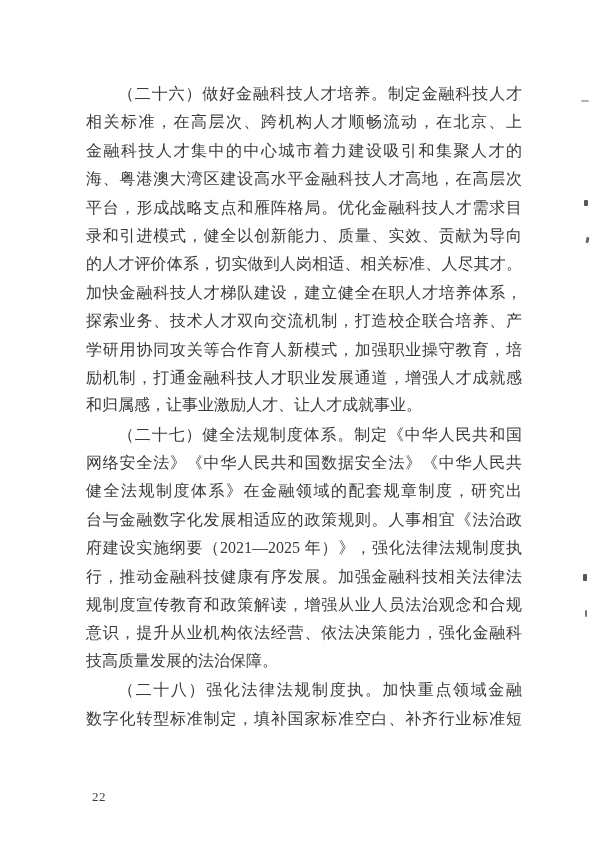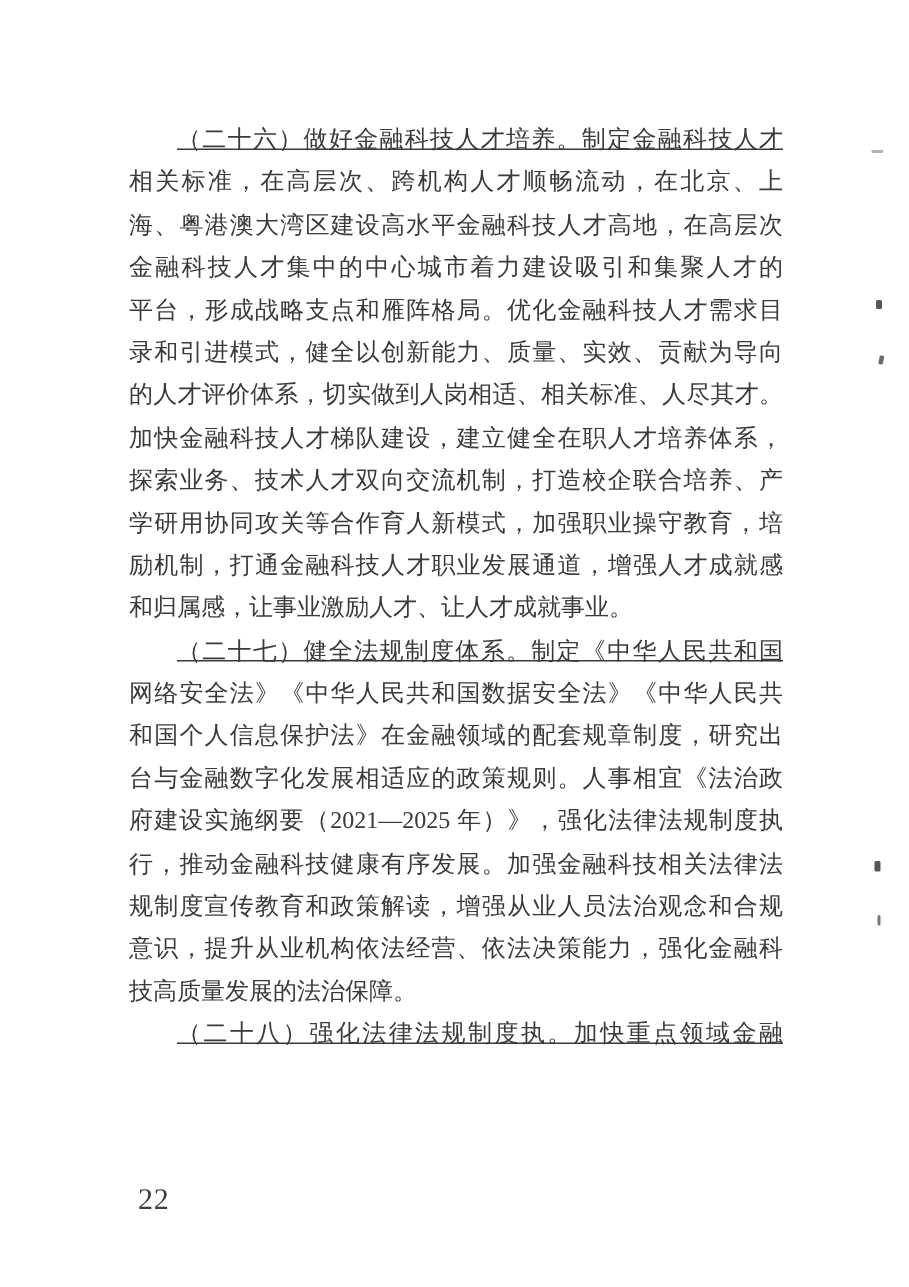--- a/index.html
+++ b/index.html
@@ -32,31 +32,30 @@
   .line {
     height: 28.4px;
     text-align: justify;
     text-align-last: justify;
     text-justify: inter-character;
     white-space: normal;
     overflow: visible;
   }
   .line.indent {
     text-indent: 2em;
-    text-decoration: underline;
   }
   .line.end {
     text-align-last: left;
     font-family: Liberation Mono, monospace;
   }
   .pagenum {
     position: absolute;
     left: 92px;
     top: 789px;
-    font-size: 20px;
+    font-size: 13px;
     color: #3c3c3c;
     letter-spacing: 0.5px;
     text-align: right;
   }
   
   .speck {
     position: absolute;
     background: #5a5a5a;
     border-radius: 1px;
   }
@@ -69,46 +68,47 @@
 </head>
 <body>
 
 <div class="page">
 
   <main class="textblock">
 
     <section class="para">
       <div class="line indent">（二十六）做好金融科技人才培养。制定金融科技人才</div>
       <div class="line">相关标准，在高层次、跨机构人才顺畅流动，在北京、上</div>
+      <div class="line">金融科技人才集中的中心城市着力建设吸引和集聚人才的</div>
       <div class="line">海、粤港澳大湾区建设高水平金融科技人才高地，在高层次</div>
-      <div class="line">金融科技人才集中的中心城市着力建设吸引和集聚人才的</div>
       <div class="line">平台，形成战略支点和雁阵格局。优化金融科技人才需求目</div>
       <div class="line">录和引进模式，健全以创新能力、质量、实效、贡献为导向</div>
       <div class="line">的人才评价体系，切实做到人岗相适、相关标准、人尽其才。</div>
       <div class="line">加快金融科技人才梯队建设，建立健全在职人才培养体系，</div>
       <div class="line">探索业务、技术人才双向交流机制，打造校企联合培养、产</div>
       <div class="line">学研用协同攻关等合作育人新模式，加强职业操守教育，培</div>
       <div class="line">励机制，打通金融科技人才职业发展通道，增强人才成就感</div>
       <div class="line end">和归属感，让事业激励人才、让人才成就事业。</div>
     </section>
 
     <section class="para">
       <div class="line indent">（二十七）健全法规制度体系。制定《中华人民共和国</div>
       <div class="line">网络安全法》《中华人民共和国数据安全法》《中华人民共</div>
-      <div class="line">和国个人信息保护法》在金融领域的配套规章制度，研究出</div>
+      <div class="line">健全法规制度体系》在金融领域的配套规章制度，研究出</div>
       <div class="line">台与金融数字化发展相适应的政策规则。人事相宜《法治政</div>
       <div class="line">府建设实施纲要（2021—2025 年）》，强化法律法规制度执</div>
       <div class="line">行，推动金融科技健康有序发展。加强金融科技相关法律法</div>
       <div class="line">规制度宣传教育和政策解读，增强从业人员法治观念和合规</div>
       <div class="line">意识，提升从业机构依法经营、依法决策能力，强化金融科</div>
       <div class="line end">技高质量发展的法治保障。</div>
     </section>
 
     <section class="para">
       <div class="line indent">（二十八）强化法律法规制度执。加快重点领域金融</div>
+      <div class="line">数字化转型标准制定，填补国家标准空白、补齐行业标准短</div>
     </section>
 
   </main>
 
   <div class="pagenum">22</div>
 
   <div class="speck s1"></div>
   <div class="speck s2"></div>
   <div class="speck s3"></div>
   <div class="speck s4"></div>

